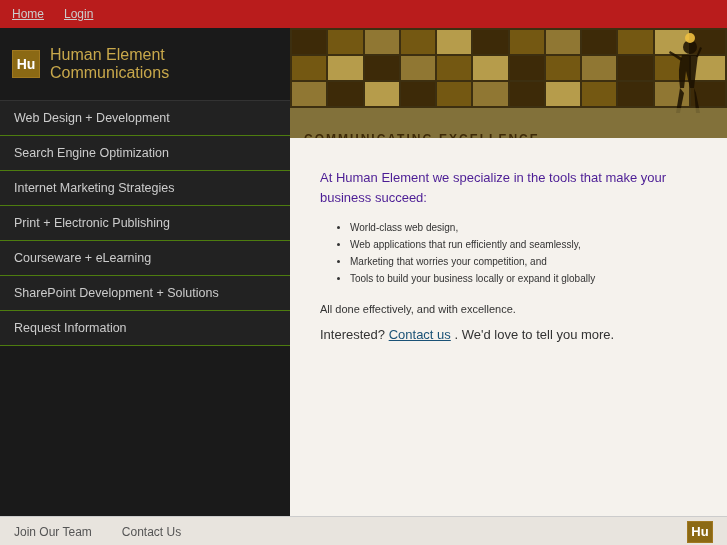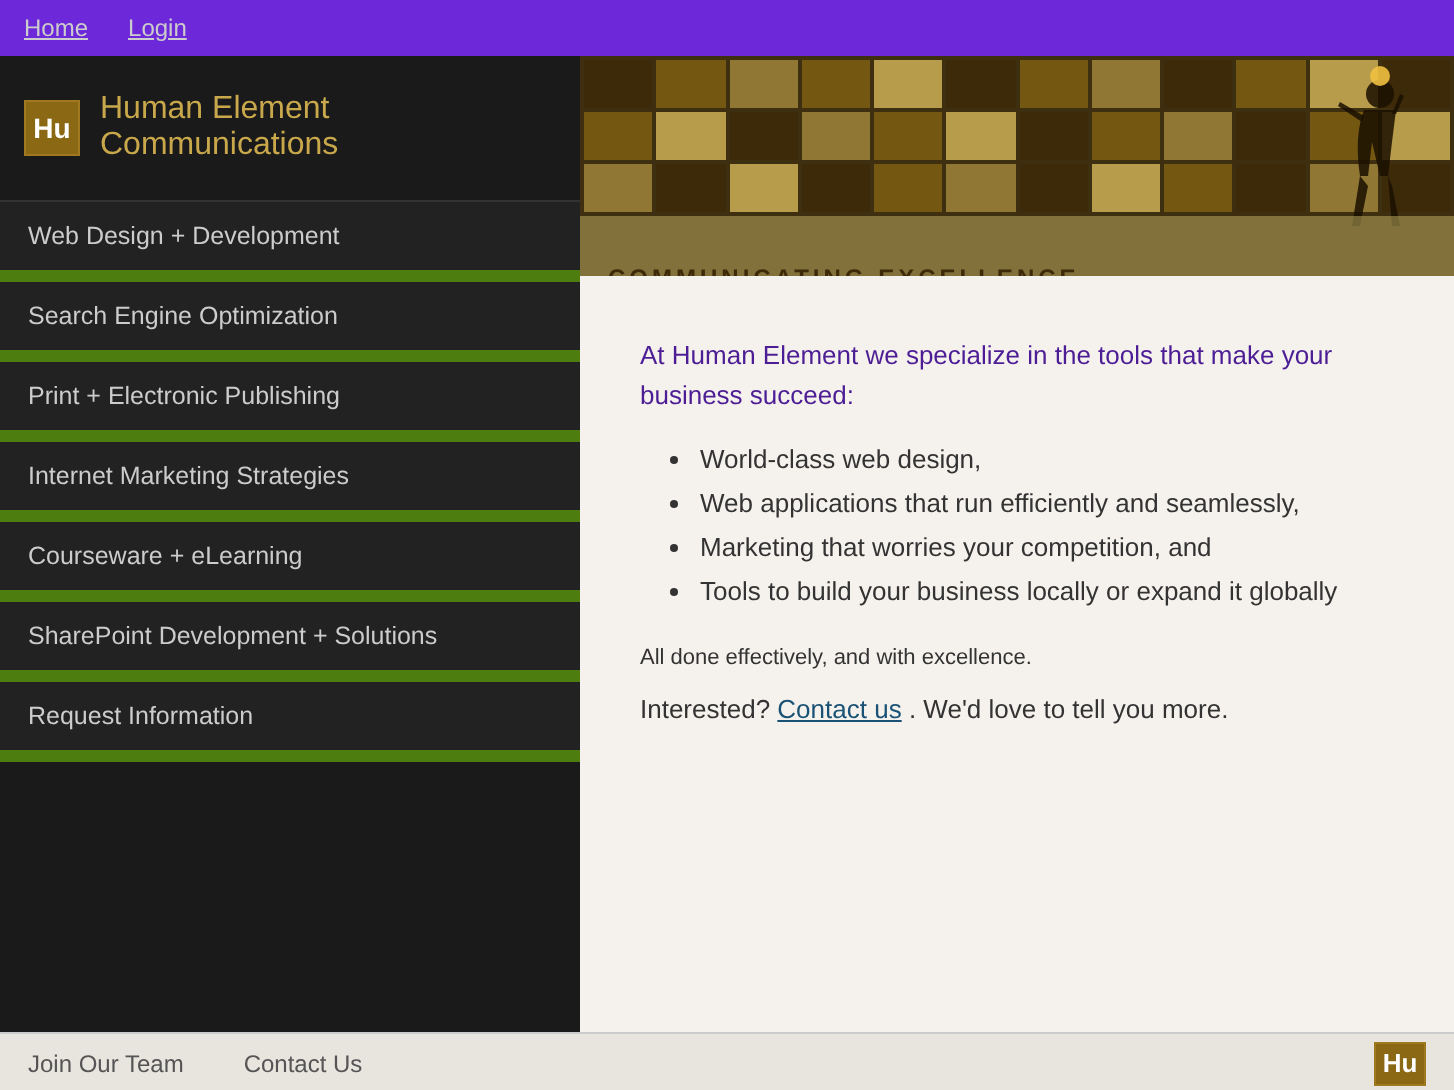--- a/index.html
+++ b/index.html
@@ -1,20 +1,20 @@
 <!DOCTYPE html>
 <html><head>
   <meta charset="utf-8">
   <style>
     * { margin: 0; padding: 0; box-sizing: border-box; }
     body { font-family: Arial, Helvetica, sans-serif; font-size: 13px; background: #f0ede8; width: 727px; min-height: 545px; overflow: hidden; }
 
     
     #top-nav {
-      background: #6d28d9;
+      background: #b91c1c;
       padding: 6px 12px;
       display: flex;
       align-items: center;
       gap: 20px;
       height: 28px;
     }
     #top-nav a {
       color: #ccc;
       text-decoration: underline;
       font-size: 12px;
@@ -68,21 +68,21 @@
 
     #nav-menu {
       display: flex;
       flex-direction: column;
       flex: 1;
     }
 
     .nav-item {
       color: #cccccc;
       padding: 10px 14px;
-      border-bottom: 6px solid #4d7c0f;
+      border-bottom: 1px solid #4d7c0f;
       font-size: 12.5px;
       cursor: pointer;
       background: #222;
     }
 
     
     #content-area {
       flex: 1;
       display: flex;
       flex-direction: column;
@@ -165,21 +165,21 @@
       margin-bottom: 12px;
     }
 
     #bullet-list {
       list-style: disc;
       padding-left: 30px;
       margin-bottom: 14px;
     }
     #bullet-list li {
       color: #333;
-      font-size: 13px;
+      font-size: 10px;
       line-height: 1.7;
     }
 
     #closing-text {
       color: #333;
       font-size: 11px;
       line-height: 1.6;
       margin-bottom: 6px;
     }
 
@@ -240,22 +240,22 @@
 <div id="main-wrapper">
 
   <div id="sidebar">
     <div id="logo-area">
       <div id="logo-icon">Hu</div>
       <div id="logo-text">Human Element Communications</div>
     </div>
     <div id="nav-menu">
       <div class="nav-item">Web Design + Development</div>
       <div class="nav-item">Search Engine Optimization</div>
+      <div class="nav-item">Internet Marketing Strategies</div>
       <div class="nav-item">Print + Electronic Publishing</div>
-      <div class="nav-item">Internet Marketing Strategies</div>
       <div class="nav-item">Courseware + eLearning</div>
       <div class="nav-item">SharePoint Development + Solutions</div>
       <div class="nav-item">Request Information</div>
     </div>
   </div>
 
   <div id="content-area">
 
     <div id="hero">
       <div id="hero-grid">

